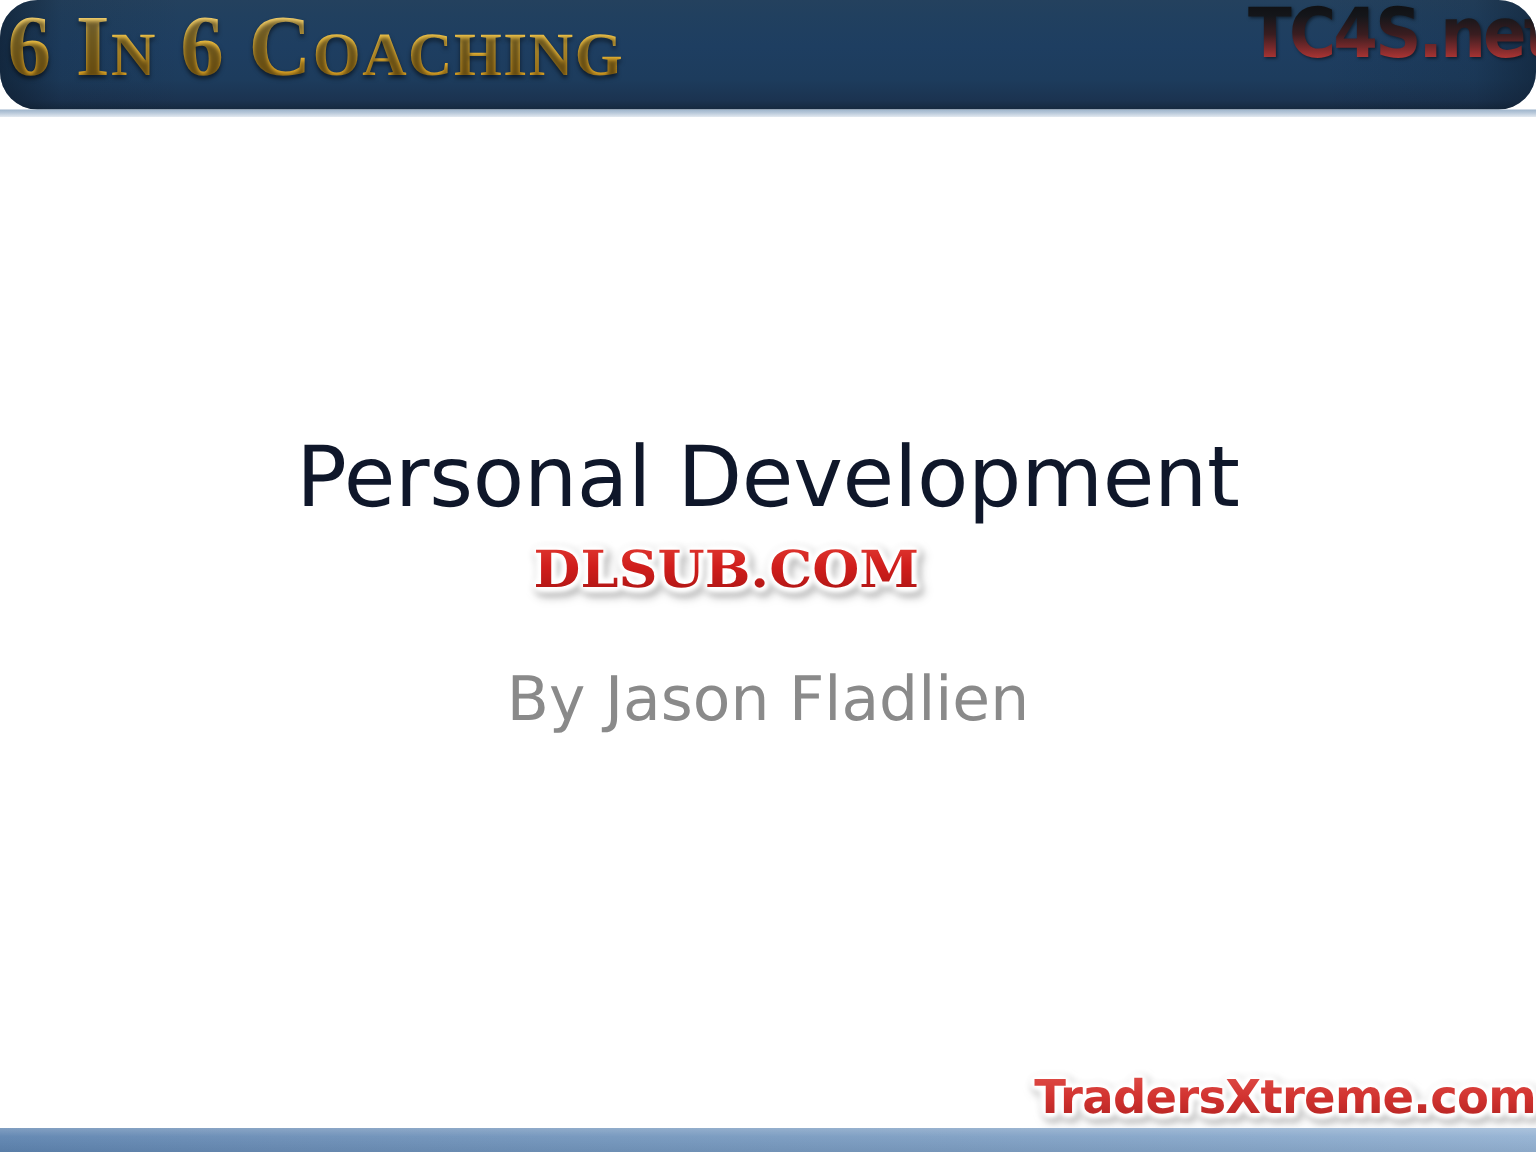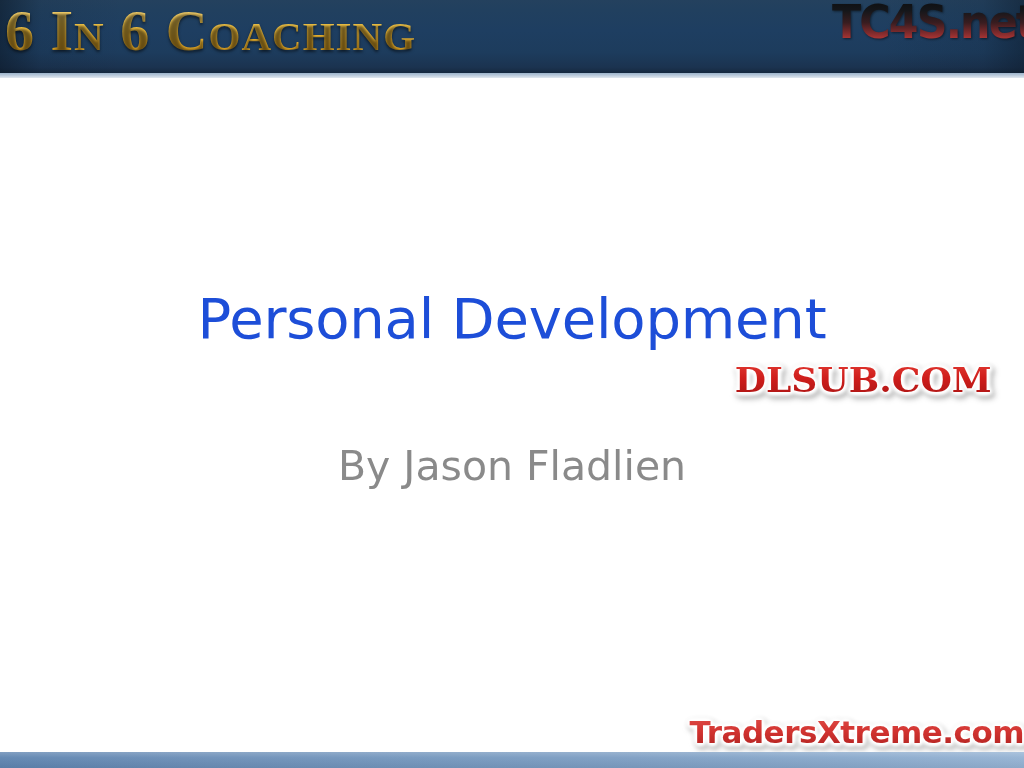--- a/index.html
+++ b/index.html
@@ -32,20 +32,21 @@
     height: 73px;
     background:
       linear-gradient(to bottom,
         #24415e 0%,
         #21405f 14%,
         #1e3e61 42%,
         #1d3c5d 72%,
         #1b3350 92%,
         #16293f 100%);
     overflow: hidden;
+    border-radius: 25px;
   }
   
   #header-vignette {
     position: absolute;
     left: 0; top: 0;
     width: 1024px; height: 73px;
     background:
       linear-gradient(to right,
         rgba(10,22,36,0.55) 0%,
         rgba(10,22,36,0.10) 4%,
@@ -112,31 +113,31 @@
   #slide-title {
     position: absolute;
     left: 0;
     top: 287px;
     width: 1024px;
     text-align: center;
     font-family: "DejaVu Sans", sans-serif;
     font-weight: 400;
     font-size: 56px;
     line-height: 64px;
-    color: #1d4ed8;
+    color: #0f172a;
     letter-spacing: -0.2px;
     white-space: nowrap;
   }
 
   #dlsub-watermark {
     position: absolute;
-    left: 16px;
+    left: 0;
     top: 361px;
     width: 968px;
-    text-align: right;
+    text-align: center;
     pointer-events: none;
   }
   #dlsub-watermark .wm-text {
     display: inline-block;
     font-family: "DejaVu Serif", "Liberation Serif", serif;
     font-weight: 700;
     font-size: 34px;
     letter-spacing: 0px;
     line-height: 38px;
     transform: scaleX(1.06);

